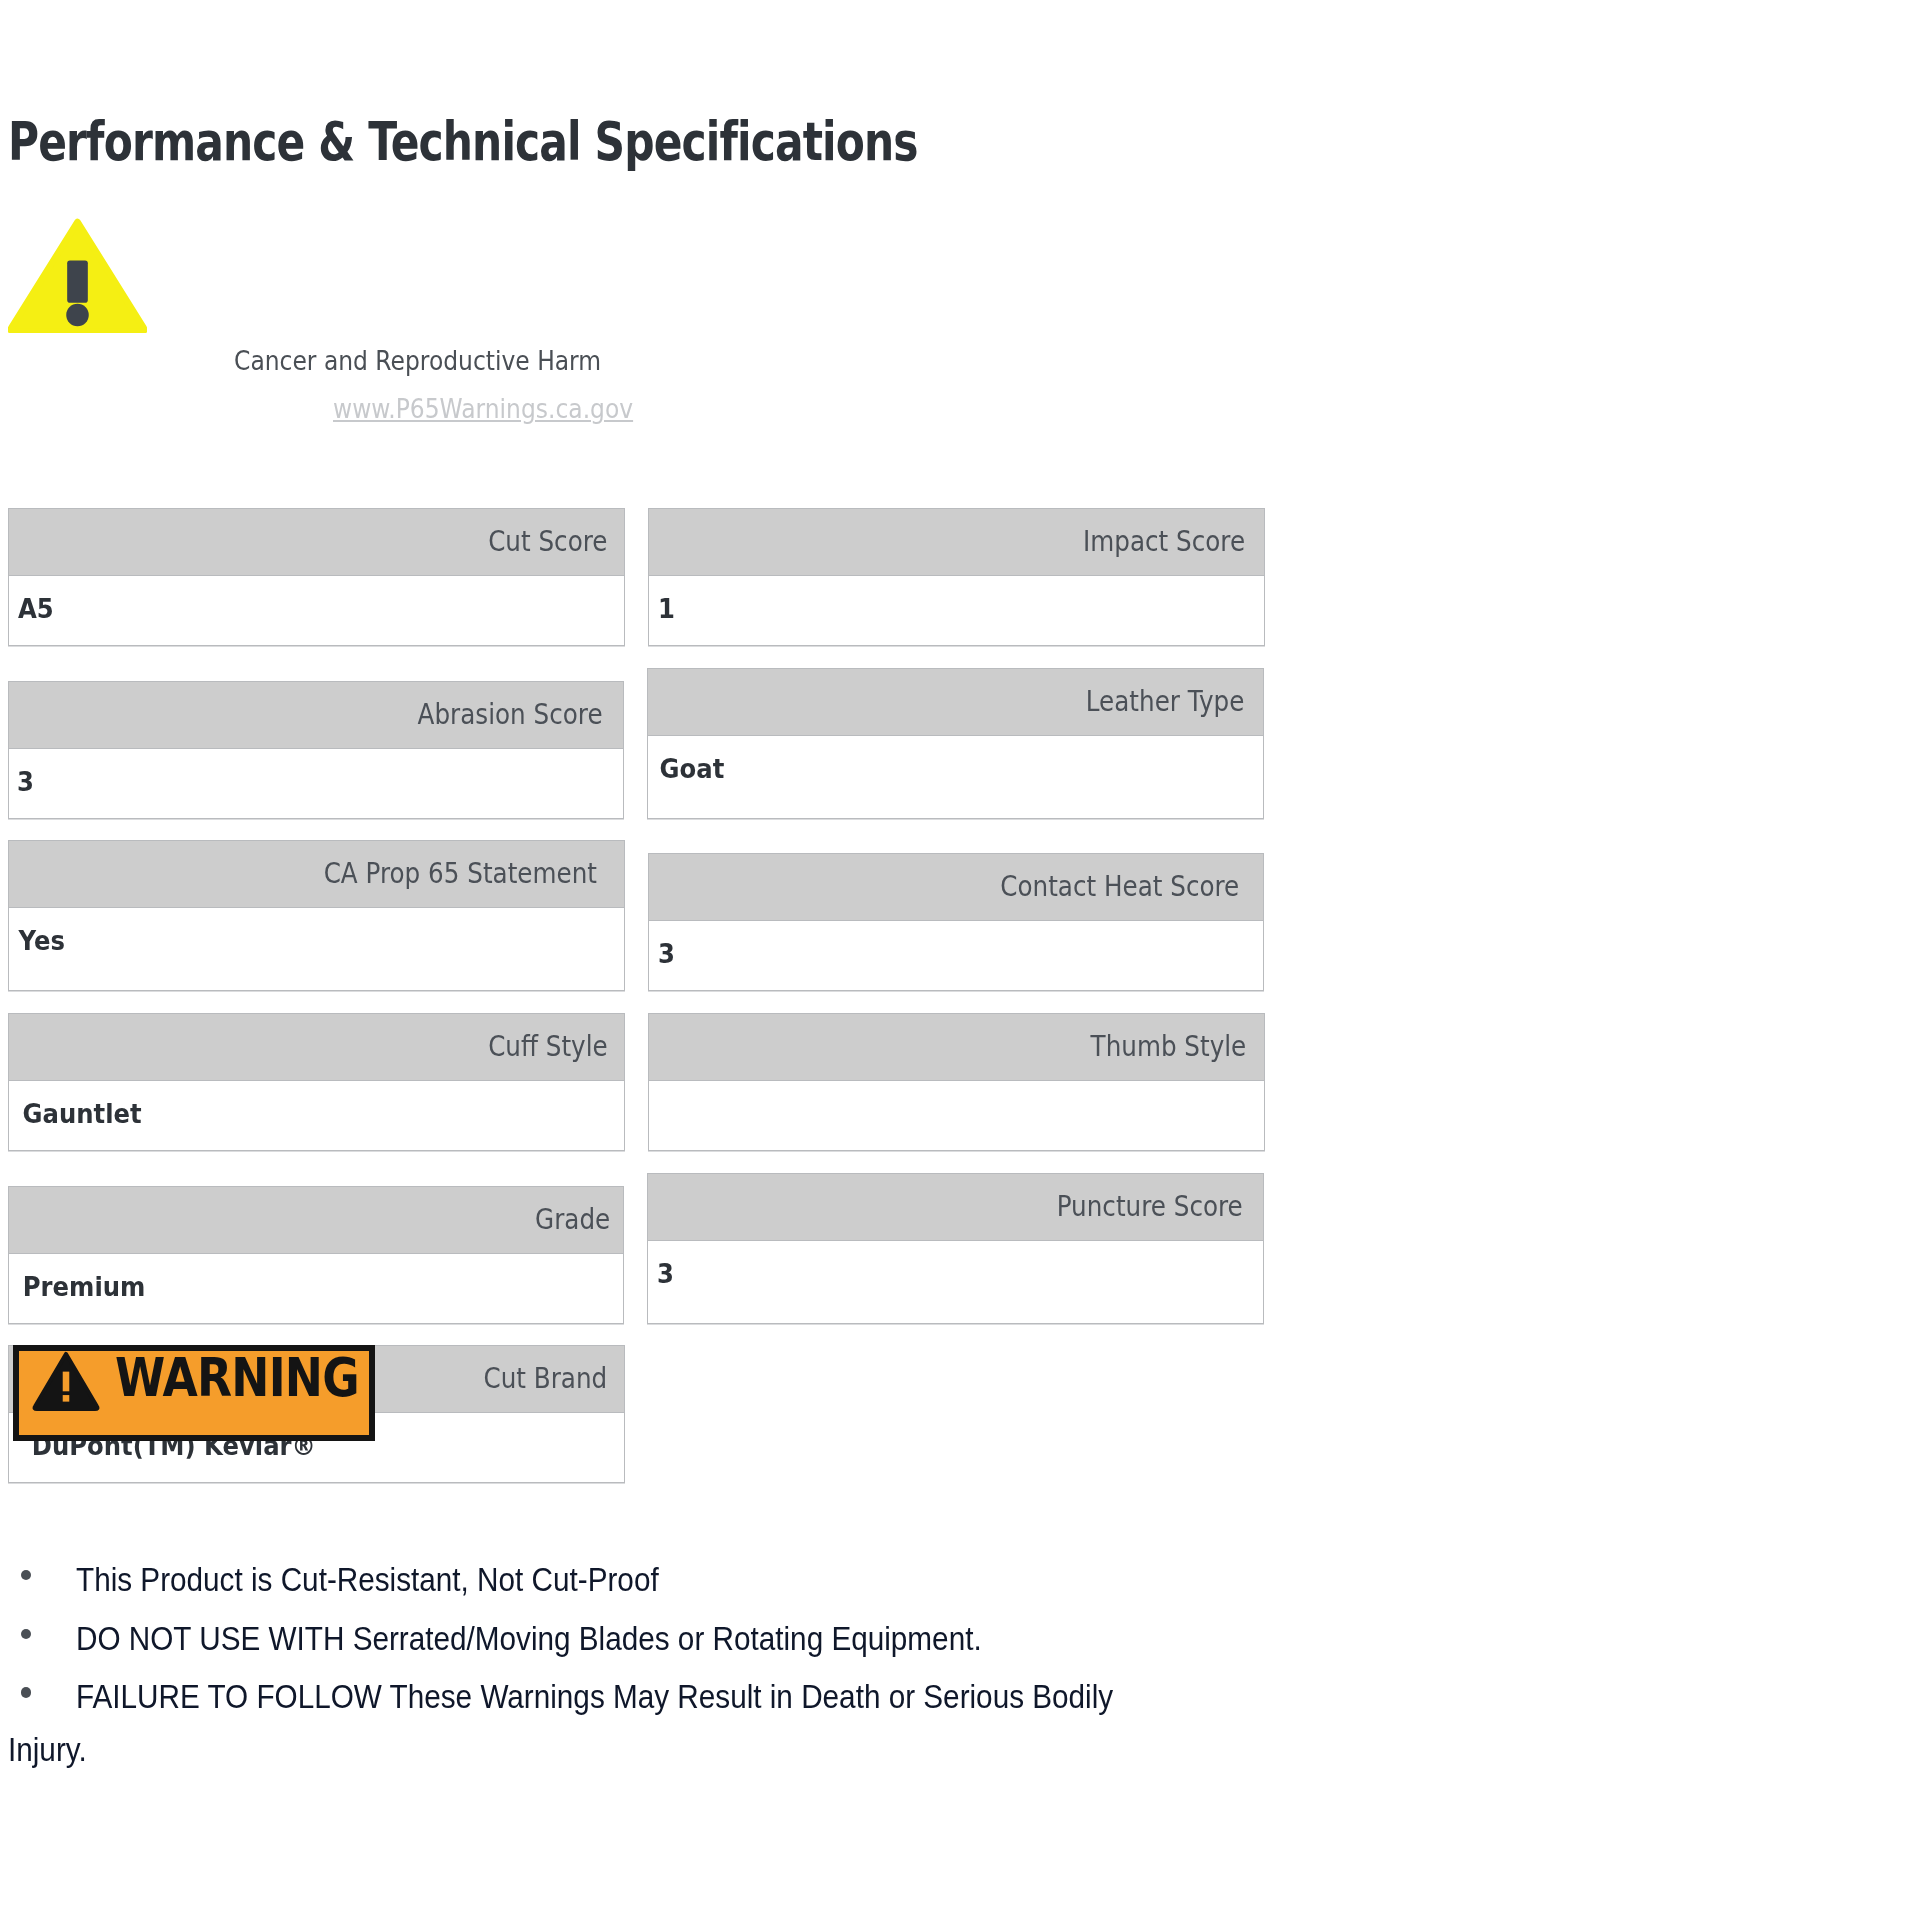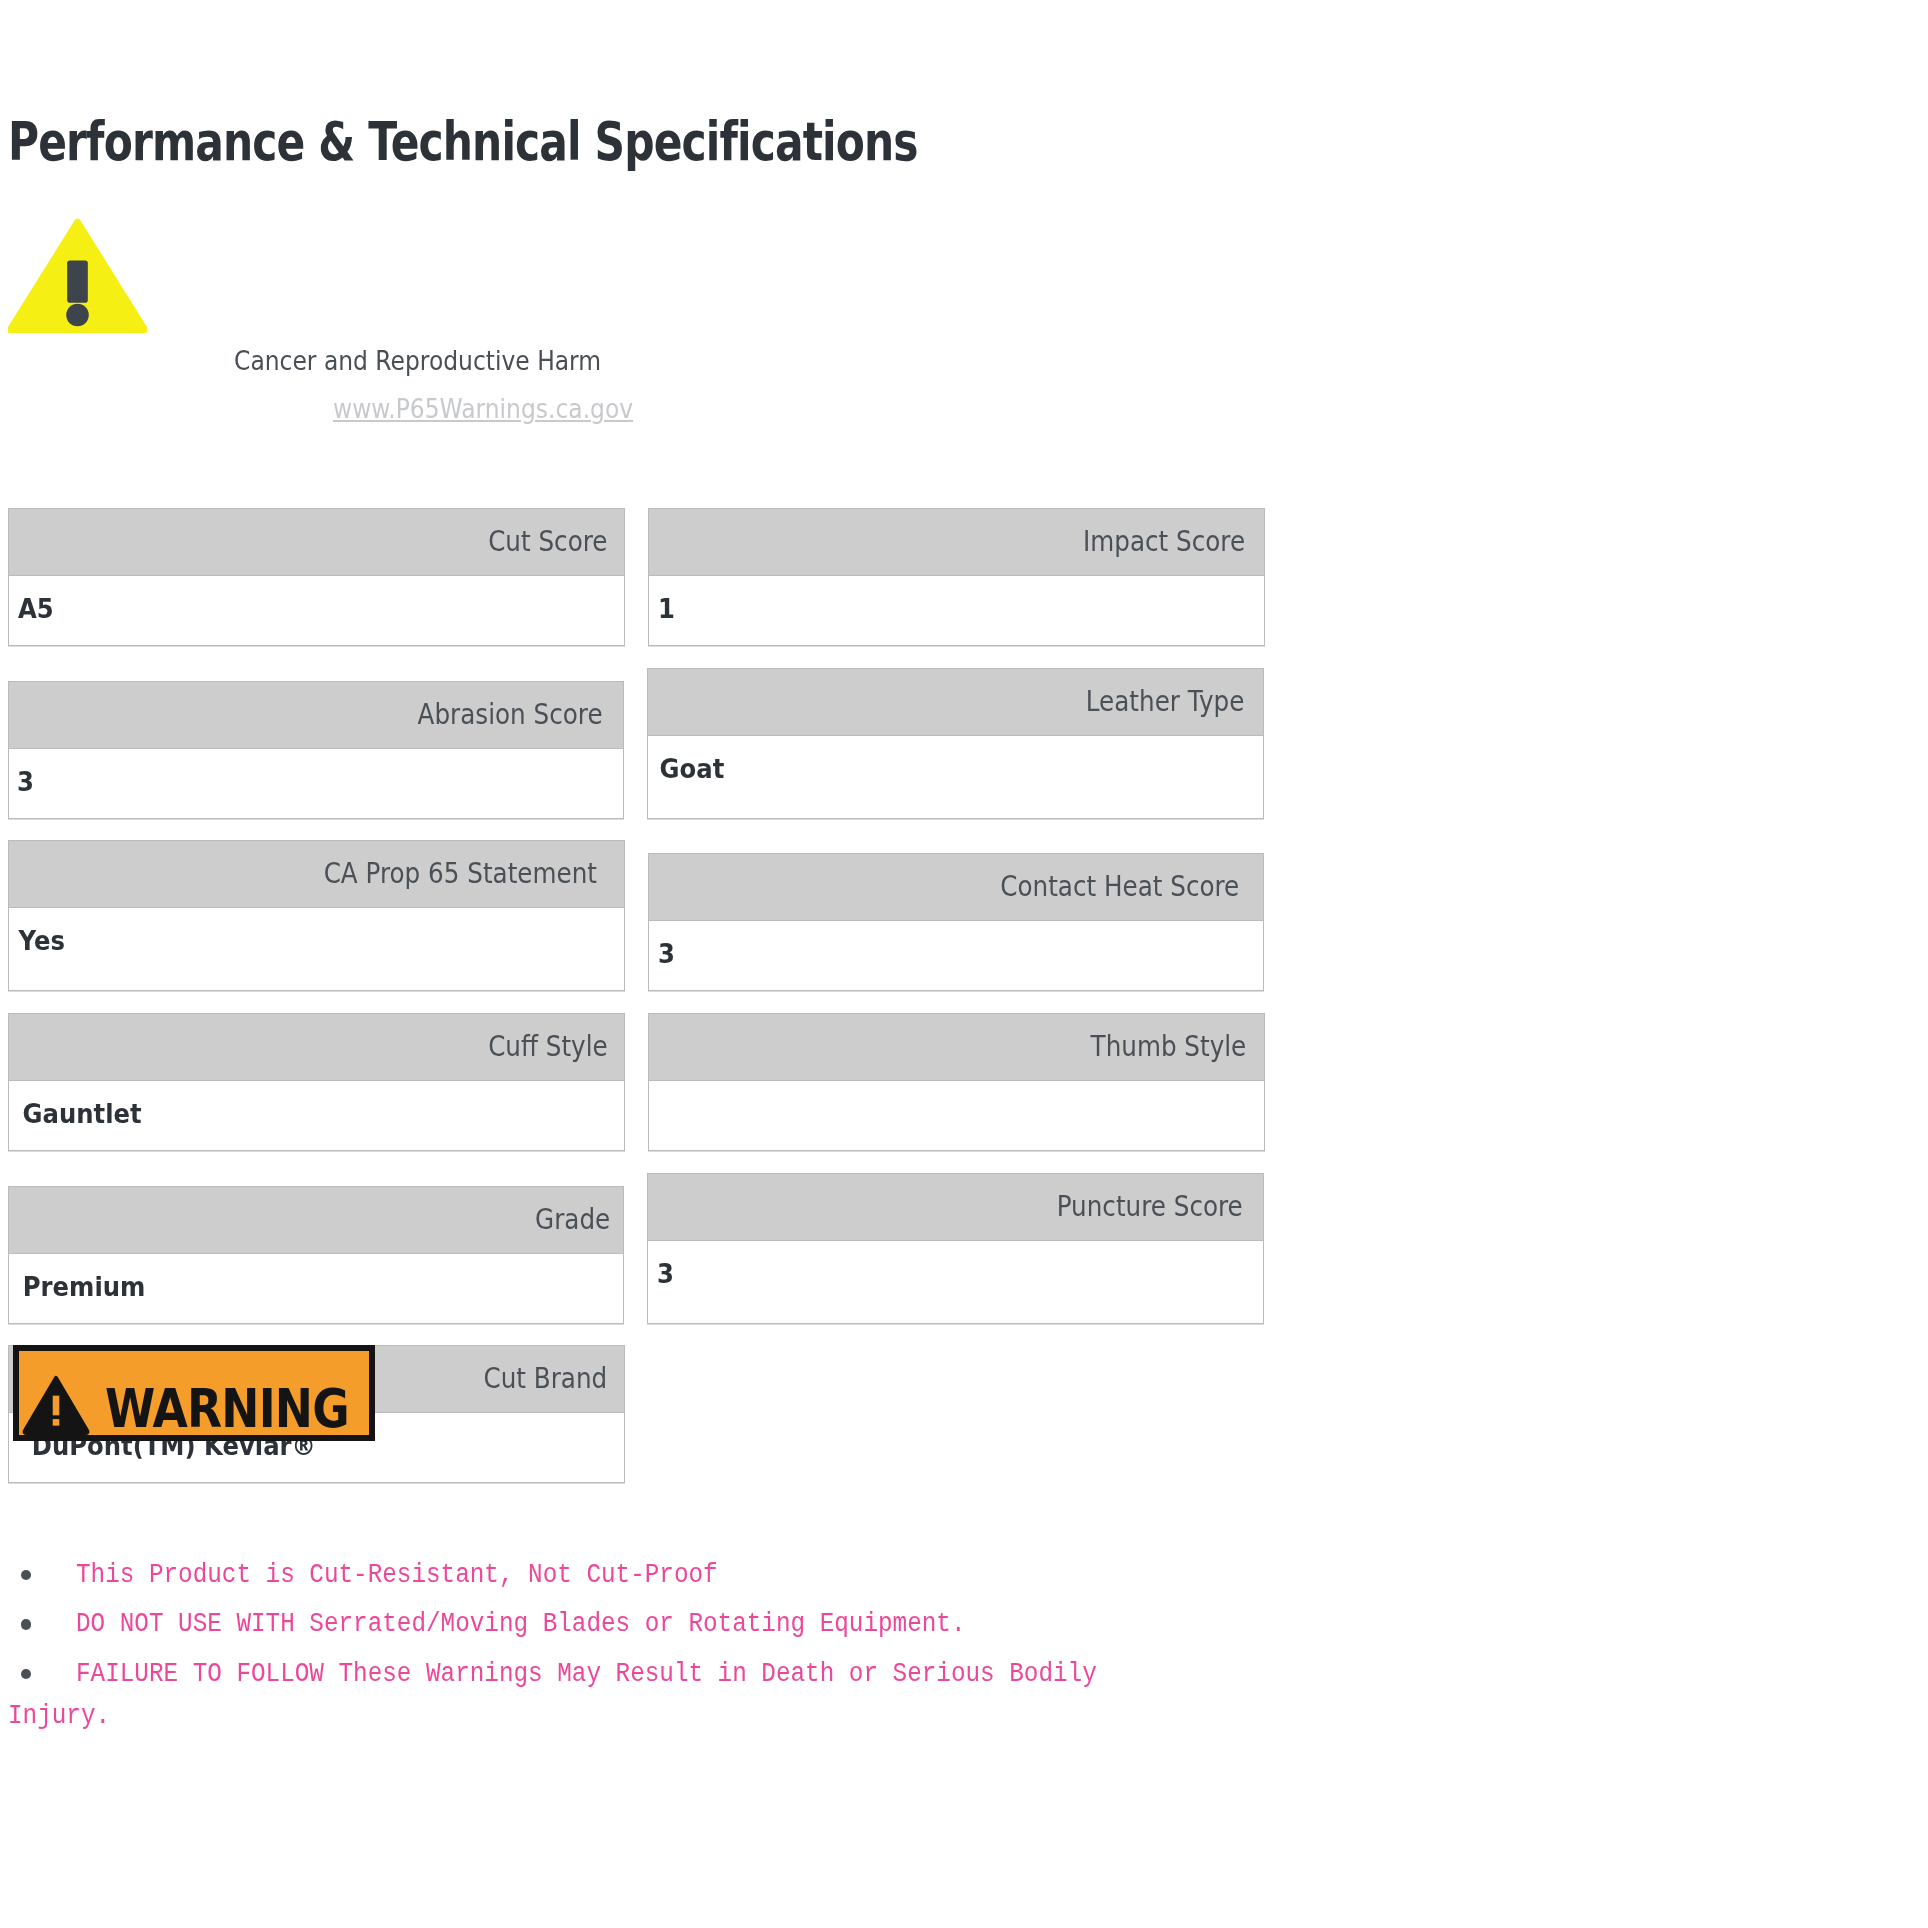--- a/index.html
+++ b/index.html
@@ -123,22 +123,22 @@
   .ansi-badge {
     position: absolute;
     left: 13px;
     top: 1345px;
     width: 362px;
     height: 96px;
     background: #f59d2b;
     border: 6.6px solid #141414;
     box-sizing: border-box;
     display: flex;
-    align-items: flex-end;
-    padding-left: 3px;
+    align-items: flex-start;
+    padding-left: 13px;
   }
   .ansi-badge .ansi-tri { flex: 0 0 auto; display: block; }
   .ansi-badge .ansi-word {
     margin-left: 15px;
     font-family: "DejaVu Sans", sans-serif;
     font-size: 53px;
     font-weight: bold;
     color: #141414;
     letter-spacing: -0.9px;
     transform: scaleX(0.86);
@@ -148,23 +148,23 @@
   }
   
   .warn-list {
     position: absolute;
     left: 7.5px;
     top: 1554px;
     width: 1620px;
   }
   .warn-item {
     position: relative;
-    font-family: Liberation Mono, monospace;
-    font-size: 27px;
-    color: #ec4899;
+    font-family: Liberation Sans, sans-serif;
+    font-size: 33px;
+    color: #0f172a;
     line-height: 1.58;
     margin-bottom: 6.6px;
   }
   .warn-item .dot {
     position: absolute;
     left: 13px;
     top: 16px;
     width: 10.4px;
     height: 10.4px;
     border-radius: 50%;

